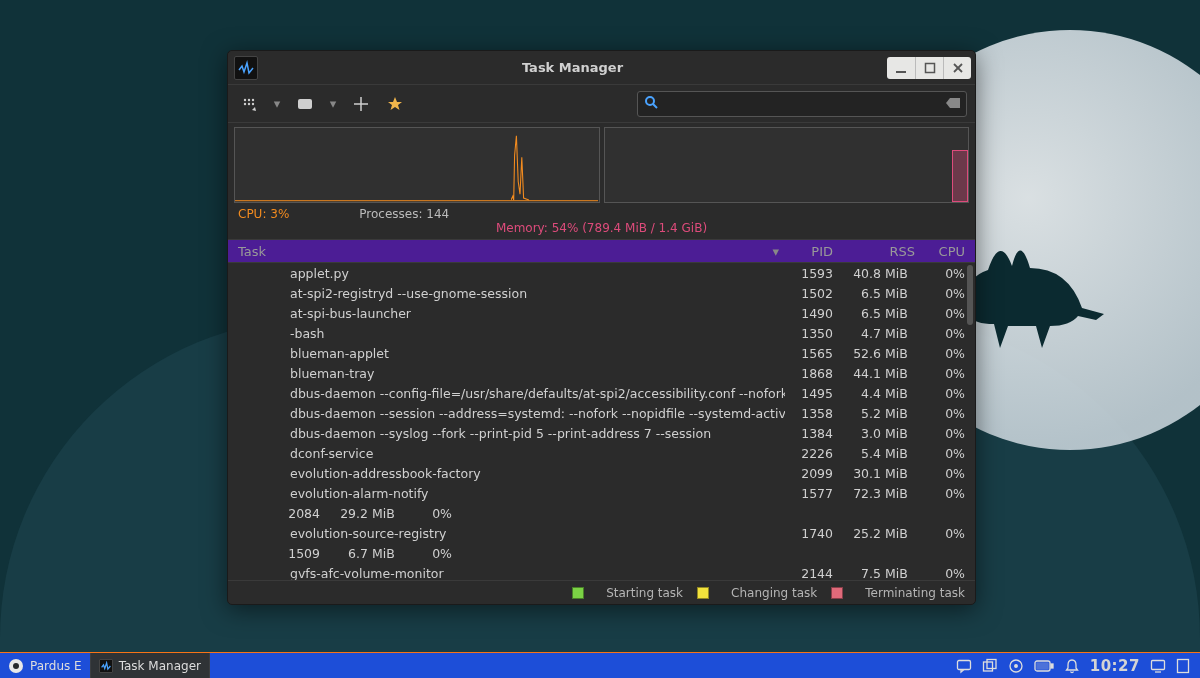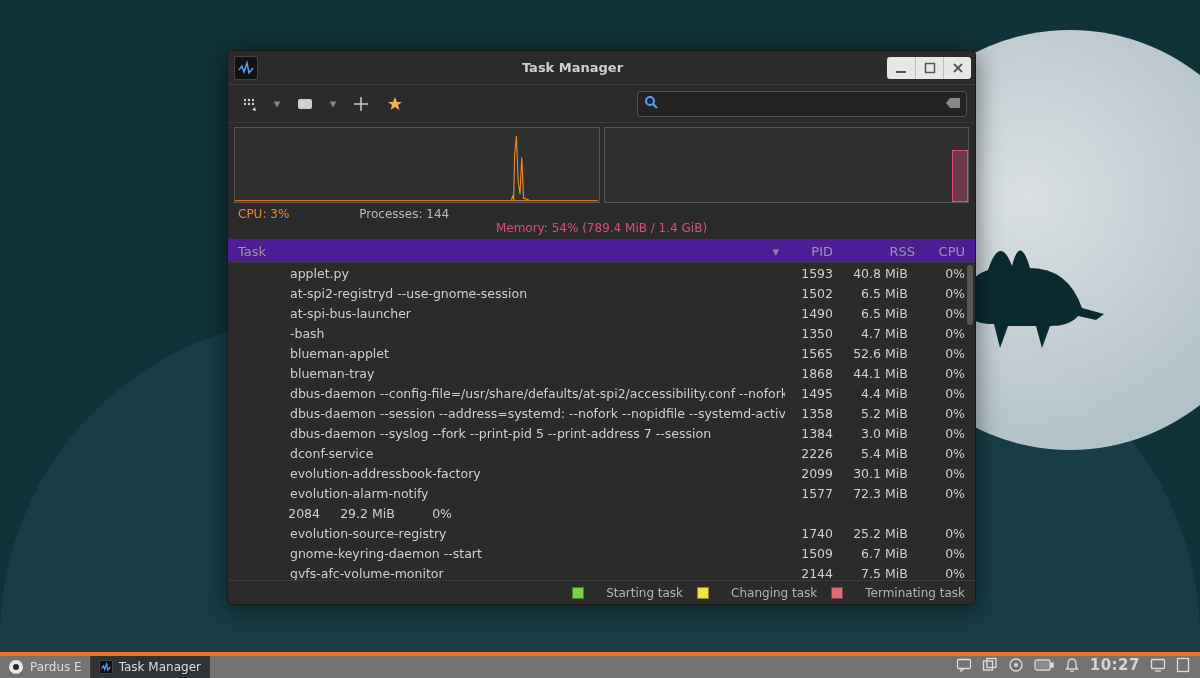--- a/index.html
+++ b/index.html
@@ -62,22 +62,22 @@
   .row .c3{width:48px;text-align:right;}
   .row .c3u{width:34px;text-align:left;padding-left:4px;}
   .row .c4{width:50px;text-align:right;}
   .scrollbar{position:absolute;right:2px;top:2px;width:6px;height:60px;background:#555;border-radius:3px;}
 
   .legend{display:flex;justify-content:flex-end;gap:14px;align-items:center;height:24px;padding:0 10px;color:#b5b5b5;font-size:12px;border-top:1px solid #3a3a3a;}
   .lg{display:flex;align-items:center;gap:22px;}
   .sw{width:12px;height:12px;border:1px solid rgba(0,0,0,.4);}
 
   
-  .panel{position:absolute;left:0;right:0;bottom:0;height:26px;background:#737373;
-         border-top:4px solid #f97316;display:flex;align-items:flex-start;color:#ddd;font-size:12px;z-index:20;}
+  .panel{position:absolute;left:0;right:0;bottom:0;height:26px;background:#1d4ed8;
+         border-top:1px solid #f97316;display:flex;align-items:center;color:#ddd;font-size:12px;z-index:20;}
   .pbtn{display:flex;align-items:center;gap:6px;height:100%;padding:0 8px;border-right:1px solid #3b3e41;}
   .pbtn .ticon2{width:14px;height:14px;display:flex;align-items:center;justify-content:center;background:#111;border:1px solid #444;border-radius:1px;}
   .pspacer{flex:1;}
   .ptray{display:flex;align-items:center;gap:10px;padding:0 10px;color:#d4d4d4;}
   .ptray svg { display:block; }
   .clock{font-weight:600;font-size:15px;letter-spacing:.5px;}
 </style>
 </head>
 <body>
 
@@ -287,21 +287,20 @@
         <span class="c4">0%</span>
       </div>
       <div class="row">
         <span class="c1">evolution-source-registry</span>
         <span class="c2">1740</span>
         <span class="c3">25.2</span>
         <span class="c3u">MiB</span>
         <span class="c4">0%</span>
       </div>
       <div class="row">
-        <span class="c1">gnome-keyring-daemon --start</span>
         <span class="c2">1509</span>
         <span class="c3">6.7</span>
         <span class="c3u">MiB</span>
         <span class="c4">0%</span>
       </div>
       <div class="row">
         <span class="c1">gvfs-afc-volume-monitor</span>
         <span class="c2">2144</span>
         <span class="c3">7.5</span>
         <span class="c3u">MiB</span>

